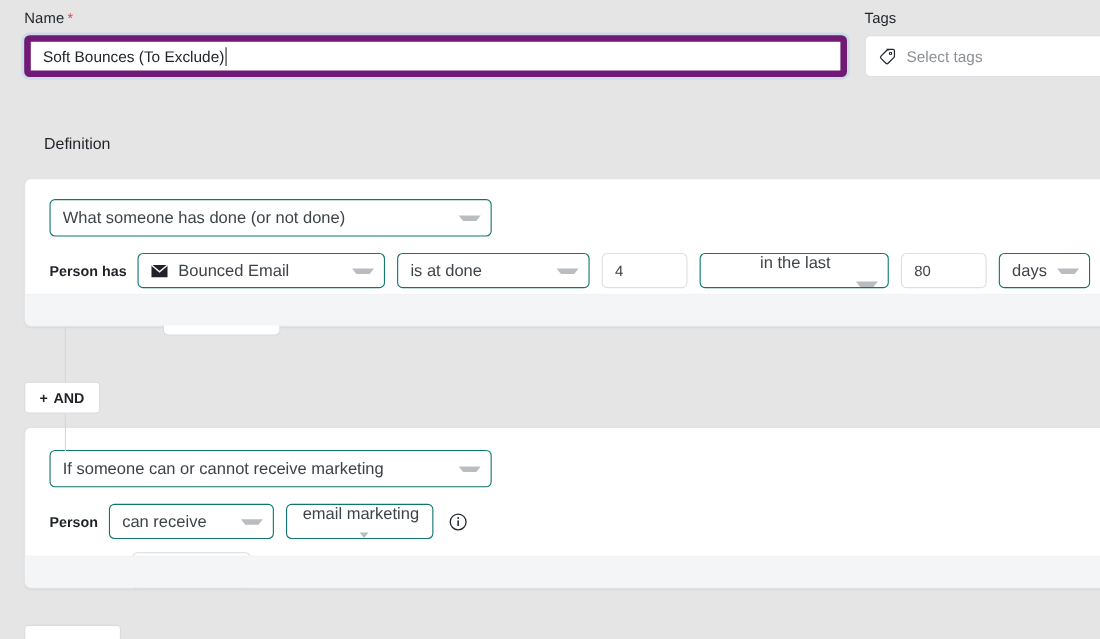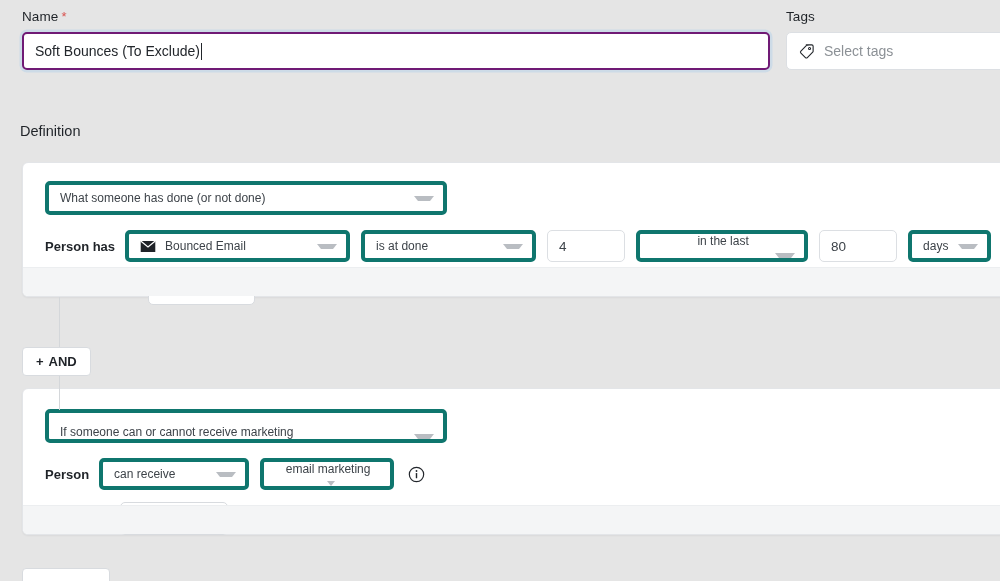--- a/index.html
+++ b/index.html
@@ -21,21 +21,21 @@
   }
   .req-star { color: #d9534f; font-size: 13px; margin-left: 3px; }
 
   .name-block { position:absolute; left:22px; top:9px; width:748px; }
   .tags-block { position:absolute; left:786px; top:9px; width:260px; }
 
   .text-input {
     margin-top: 8px;
     width: 100%;
     height: 38px;
-    border: 2px solid #701a75;
+    border: 6px solid #701a75;
     border-radius: 5px;
     background: #fff;
     box-shadow: 0 0 0 2.5px rgba(160,200,235,.35);
     display: flex; align-items: center;
     padding: 0 11px;
     font-size: 14px;
     color: #22262b;
   }
   .caret {
     display:inline-block; width:1px; height:17px;
@@ -49,21 +49,21 @@
     border-radius: 5px;
     background:#fff;
     display:flex; align-items:center; gap:9px;
     padding: 0 11px;
     font-size: 14px;
     color: #8c9196;
   }
 
   
   .definition-title {
-    position:absolute; left:20px; top:123px;
+    position:absolute; left:40px; top:123px;
     font-size:14.5px; color:#1f2328;
   }
 
   .card {
     position:absolute;
     background:#fff;
     border:1px solid #e3e5e8;
     border-radius:6px;
     box-shadow:0 1px 2px rgba(16,24,40,.05);
   }
@@ -73,25 +73,25 @@
     border-top:1px solid #eceef0;
     height: 29px;
     border-bottom-left-radius:5px;
     border-bottom-right-radius:5px;
   }
 
   
   .sel {
     display:inline-flex; align-items:center;
     height: 32px;
-    border:4px solid #0f766e;
+    border:1px solid #0f766e;
     border-radius:5px;
     background:#fff;
     padding: 0 9px 0 11px;
-    font-size:12px;
+    font-size:15px;
     color:#3d4349;
     position:relative;
     white-space:nowrap;
   }
   .sel .sel-text { flex:1 1 auto; overflow:hidden; text-overflow:ellipsis; }
   .chev {
     margin-left:10px;
     width:0;height:0;
     border-left:4.5px solid transparent;
     border-right:4.5px solid transparent;
@@ -257,21 +257,21 @@
   <div class="connector" style="left:59px; top:297px; height:50px;"></div>
   <div class="and-btn" style="left:22px; top:347px;">
     <span style="margin-right:5px;">+</span>
     <span>AND</span>
   </div>
   <div class="connector" style="left:59px; top:376px; height:34px;"></div>
 
   <div class="card" style="left:22px; top:388px; width:1010px; height:147px;">
     <div class="card-body">
 
-      <div class="sel sel-wide" style="width:402px; height:34px; margin-top:2px;align-items:flex-end;">
+      <div class="sel sel-wide" style="width:402px; height:34px; margin-top:2px;">
         <span class="sel-text">If someone can or cannot receive marketing</span>
         <span class="chev"></span>
       </div>
 
       <div class="cond-row" style="margin-top:15px;">
         <span class="row-label">Person</span>
 
         <div class="sel sel-wide" style="width:150px;">
           <span class="sel-text">can receive</span>
           <span class="chev"></span>

